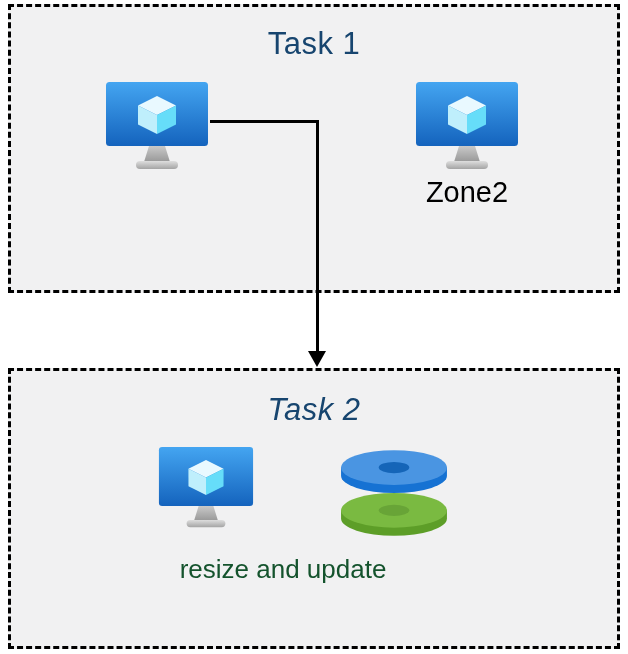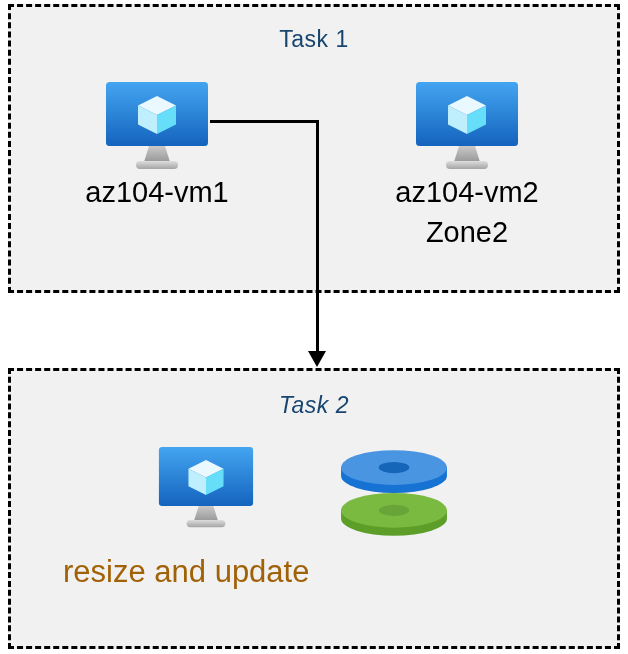--- a/index.html
+++ b/index.html
@@ -22,21 +22,21 @@
     border: 3px dashed #000000;
   }
   .task1-box { left: 8px; top: 4px; width: 612px; height: 289px; }
   .task2-box { left: 8px; top: 368px; width: 612px; height: 281px; }
 
   .task-title {
     position: absolute;
     left: 0;
     width: 100%;
     text-align: center;
-    font-size: 23px;
+    font-size: 31px;
     color: #17456f;
     letter-spacing: 0.5px;
   }
   .task1-title { top: 26px; }
   .task2-title { top: 392px; font-style: italic; }
 
   .vm-icon-svg { position: absolute; }
   .vm1-icon  { left: 105px; top: 81px;  width: 104px; height: 92px; }
   .vm2-icon  { left: 415px; top: 81px;  width: 104px; height: 92px; }
   .vm3-icon  { left: 158px; top: 446px; width: 96px;  height: 85px; }
@@ -51,22 +51,23 @@
     color: #000000;
   }
   .vm1-label { left: 27px;  top: 172px; }
   .vm2-label { left: 337px; top: 172px; }
 
   .caption {
     position: absolute;
     left: 63px;
     top: 554px;
     width: 440px;
-    font-size: 31px;
-    color: #a16207;
+    text-align: center;
+    font-size: 26px;
+    color: #14532d;
   }
 
   
   .arrow-h {
     position: absolute;
     left: 210px; top: 120px;
     width: 109px; height: 3px;
     background: #000000;
     z-index: 5;
   }
@@ -127,28 +128,26 @@
 
 <div class="scene">
 
   <div class="task-box task1-box"></div>
   <div class="task-title task1-title">Task 1</div>
 
   <svg class="vm-icon-svg vm1-icon">
     <use href="#vm-symbol"></use>
   </svg>
   <div class="vm-label vm1-label">
-    <div>az104-vm1</div>
   </div>
 
   <svg class="vm-icon-svg vm2-icon">
     <use href="#vm-symbol"></use>
   </svg>
   <div class="vm-label vm2-label">
-    <div>az104-vm2</div>
     <div>Zone2</div>
   </div>
 
   <div class="arrow-h"></div>
   <div class="arrow-v"></div>
   <div class="arrow-head"></div>
 
   <div class="task-box task2-box"></div>
   <div class="task-title task2-title">Task 2</div>
 

